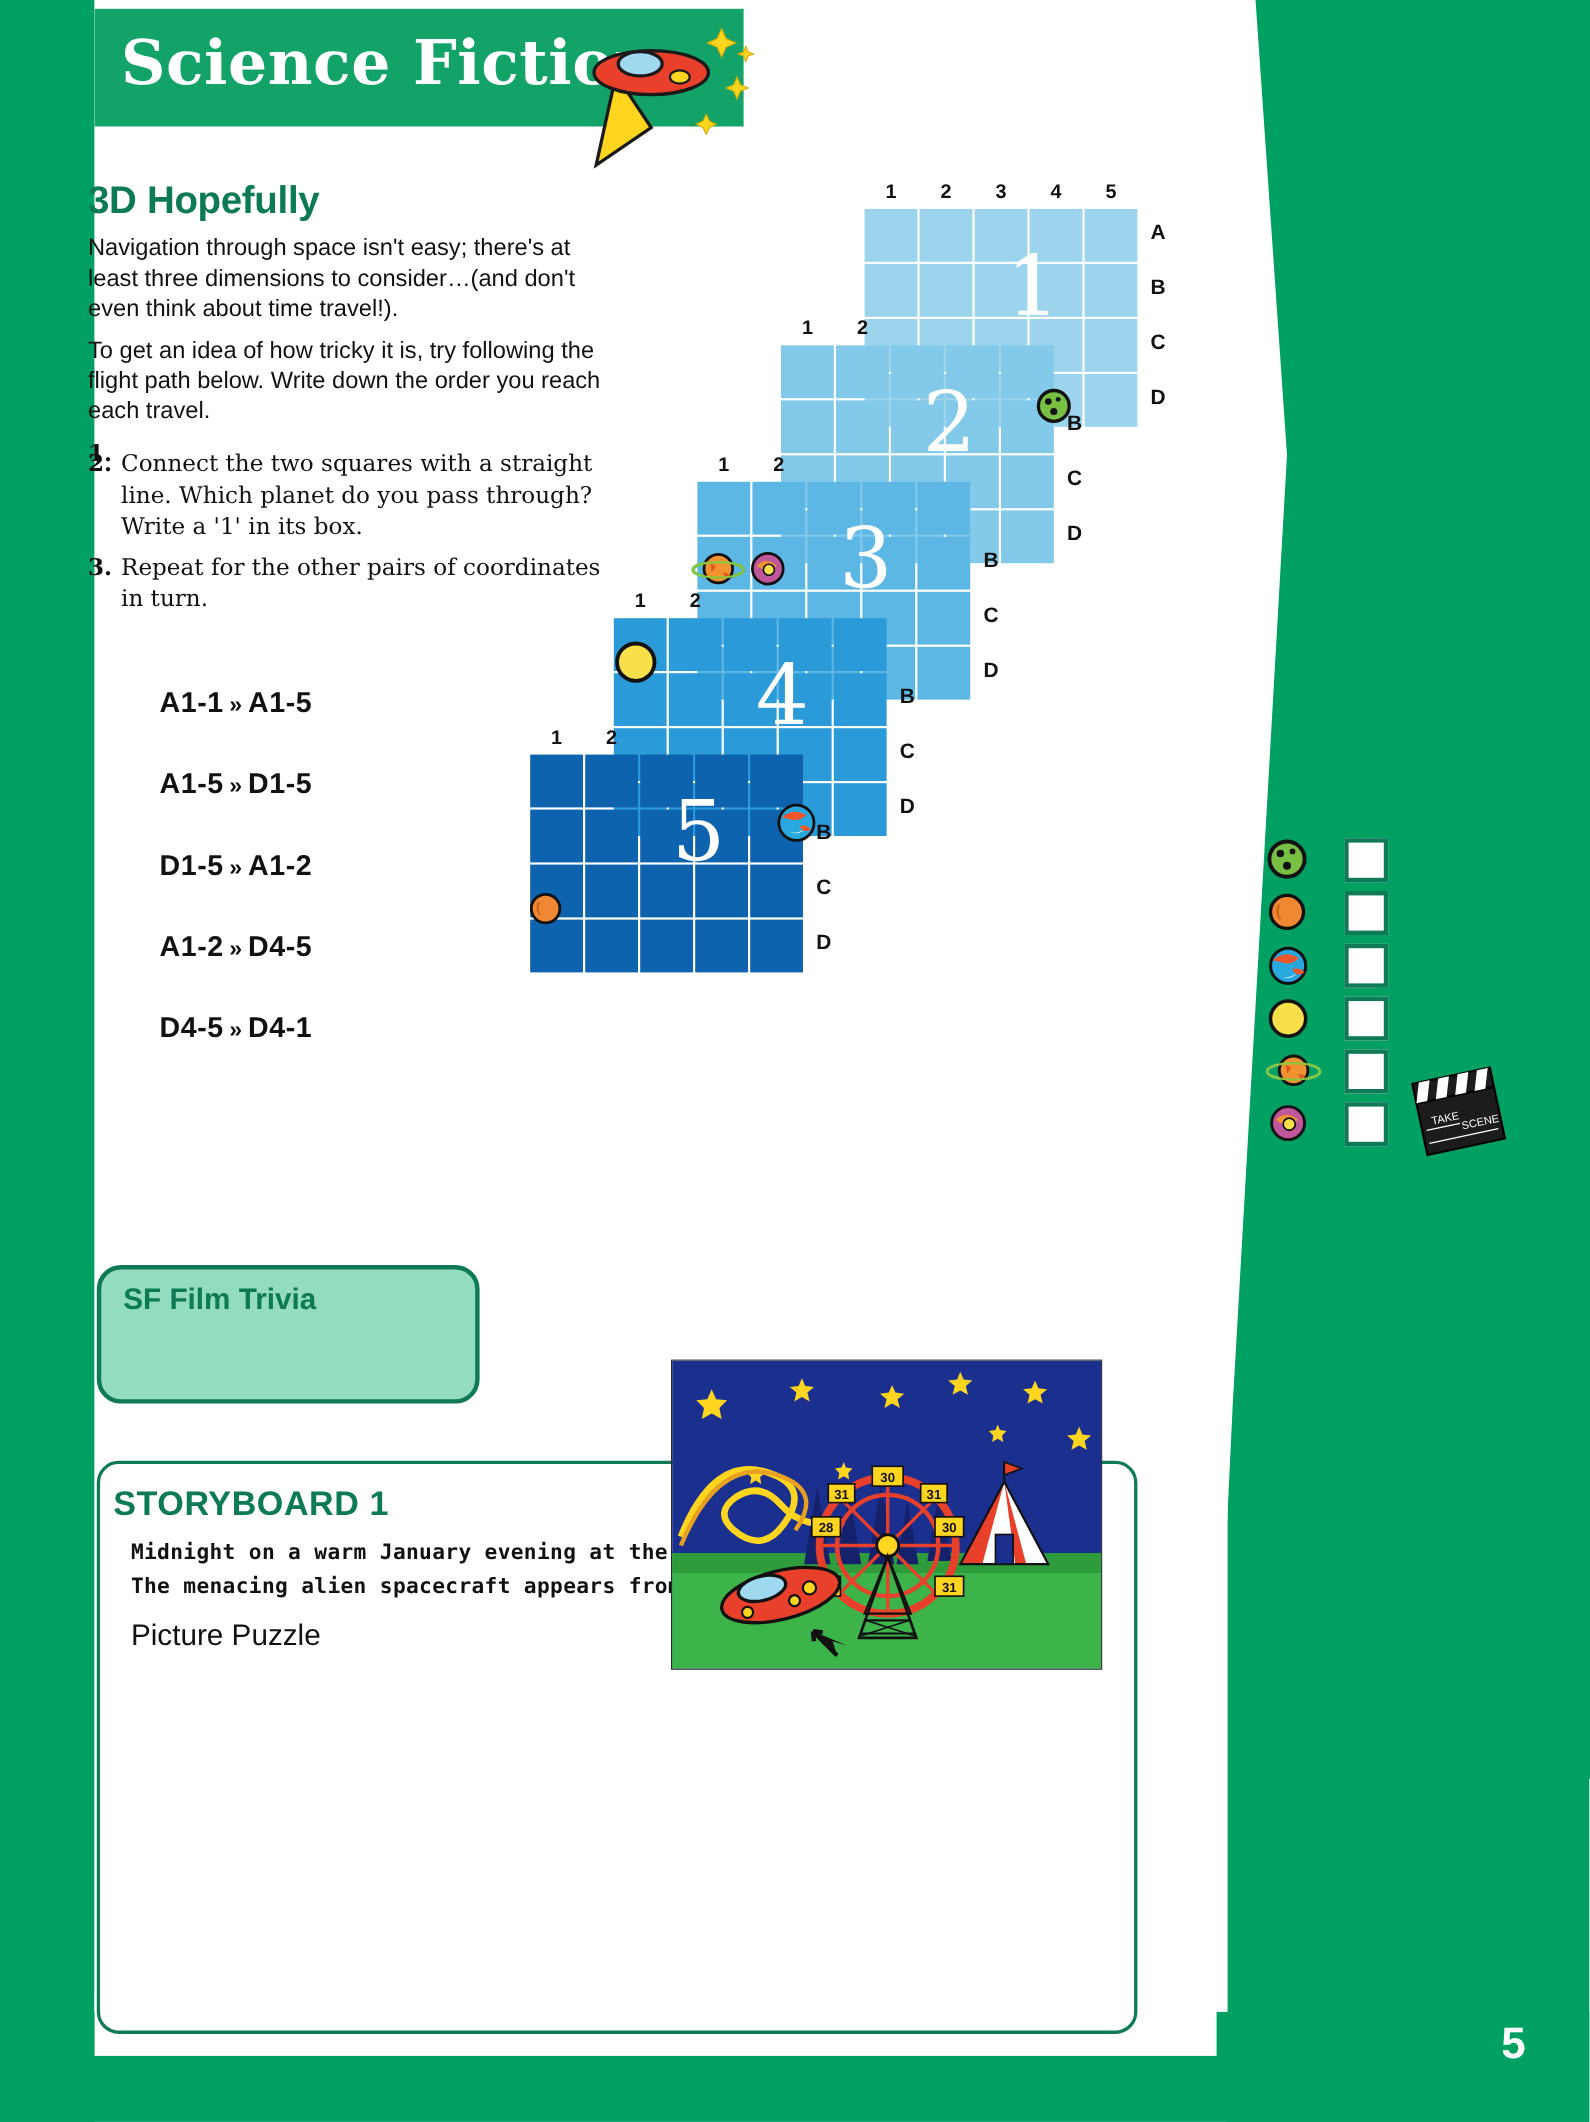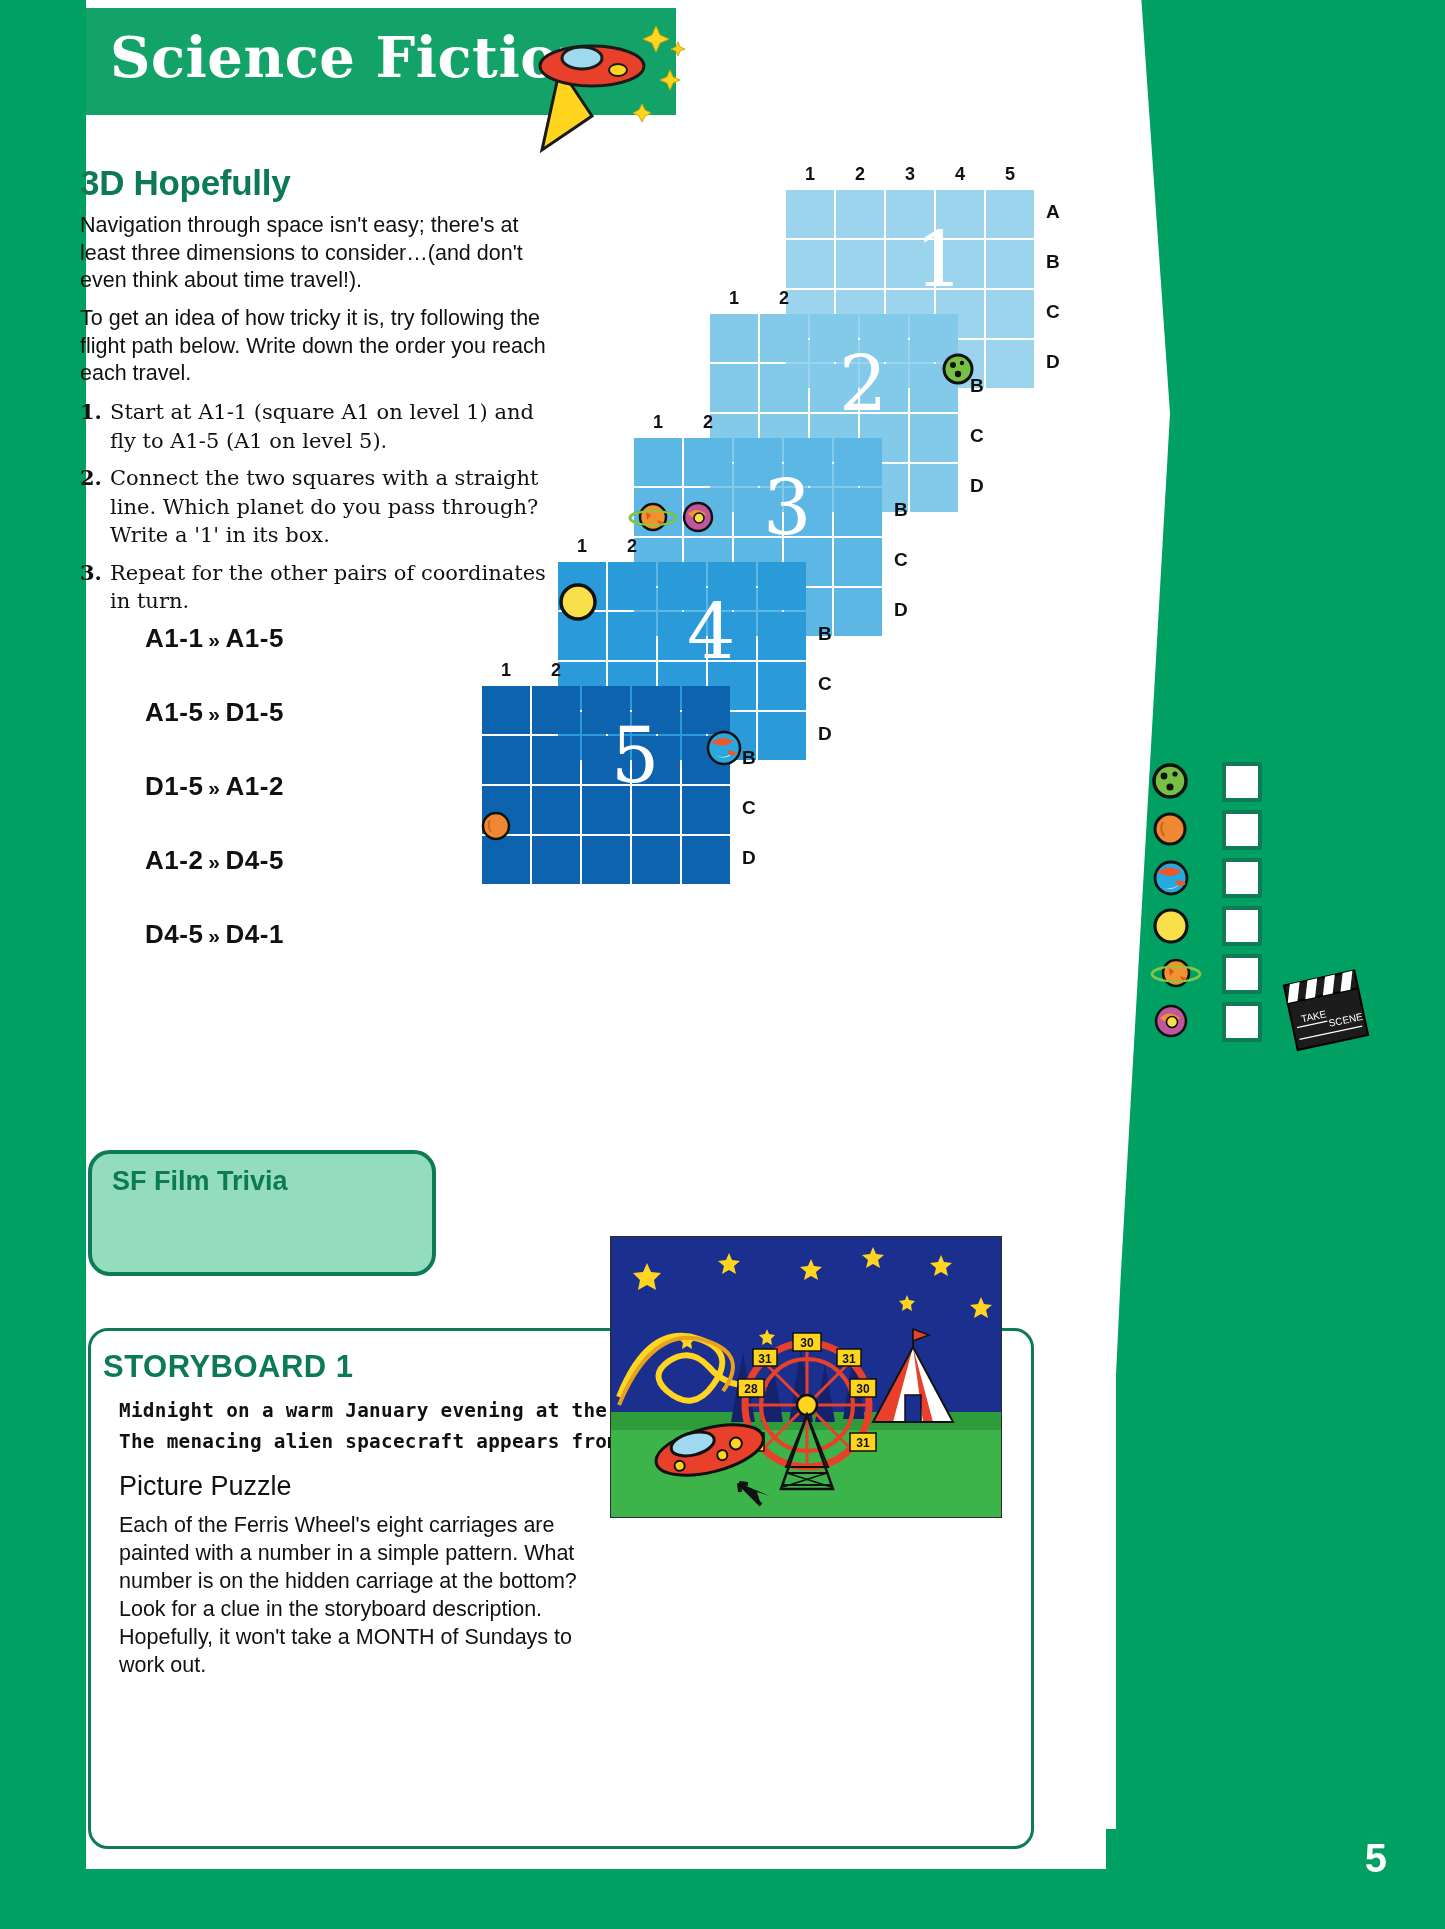--- a/index.html
+++ b/index.html
@@ -120,21 +120,20 @@
   </svg>
 </div>
 
 <div class="h2">3D Hopefully</div>
 <div class="para p1">Navigation through space isn't easy; there's at least three dimensions to consider…(and don't even think about time travel!).</div>
 <div class="para p2">To get an idea of how tricky it is, try following the flight path below. Write down the order you reach each travel.</div>
 
 <div class="olist">
   <div class="oitem">
     <span class="onum">1.</span>
-    <span>Start at A1-1 (square A1 on level 1) and fly to A1-5 (A1 on level 5).</span>
   </div>
   <div class="oitem">
     <span class="onum">2.</span>
     <span>Connect the two squares with a straight line. Which planet do you pass through? Write a '1' in its box.</span>
   </div>
   <div class="oitem">
     <span class="onum">3.</span>
     <span>Repeat for the other pairs of coordinates in turn.</span>
   </div>
 </div>
@@ -445,21 +444,20 @@
   <h3>SF Film Trivia</h3>
 </div>
 
 <div class="sbbox">
   <div class="sbtitle">STORYBOARD 1</div>
   <div class="sbscript">
     <div>Midnight on a warm January evening at the abandoned fairground.</div>
     <div>The menacing alien spacecraft appears from beneath the grass.</div>
   </div>
   <div class="pptitle">Picture Puzzle</div>
-  <div class="pptext">Each of the Ferris Wheel's eight carriages are painted with a number in a simple pattern. What number is on the hidden carriage at the bottom? Look for a clue in the storyboard description. Hopefully, it won't take a MONTH of Sundays to work out.</div>
 </div>
 
 <div class="ppimg">
   <svg width="390" height="280" viewBox="0 0 390 280">
     <rect width="390" height="280" fill="#1b2f8f"></rect>
     <rect y="175" width="390" height="105" fill="#3cb44a"></rect>
     <rect y="175" width="390" height="18" fill="#2f9c3c"></rect>
     <g fill="#ffd520">
       <path d="M36 26 l4 9 10 1 -7 7 2 10 -9-5 -9 5 2-10 -7-7 10-1z"></path>
       <path d="M118 16 l3 7 8 1 -6 5 2 8 -7-4 -7 4 2-8 -6-5 8-1z"></path>

